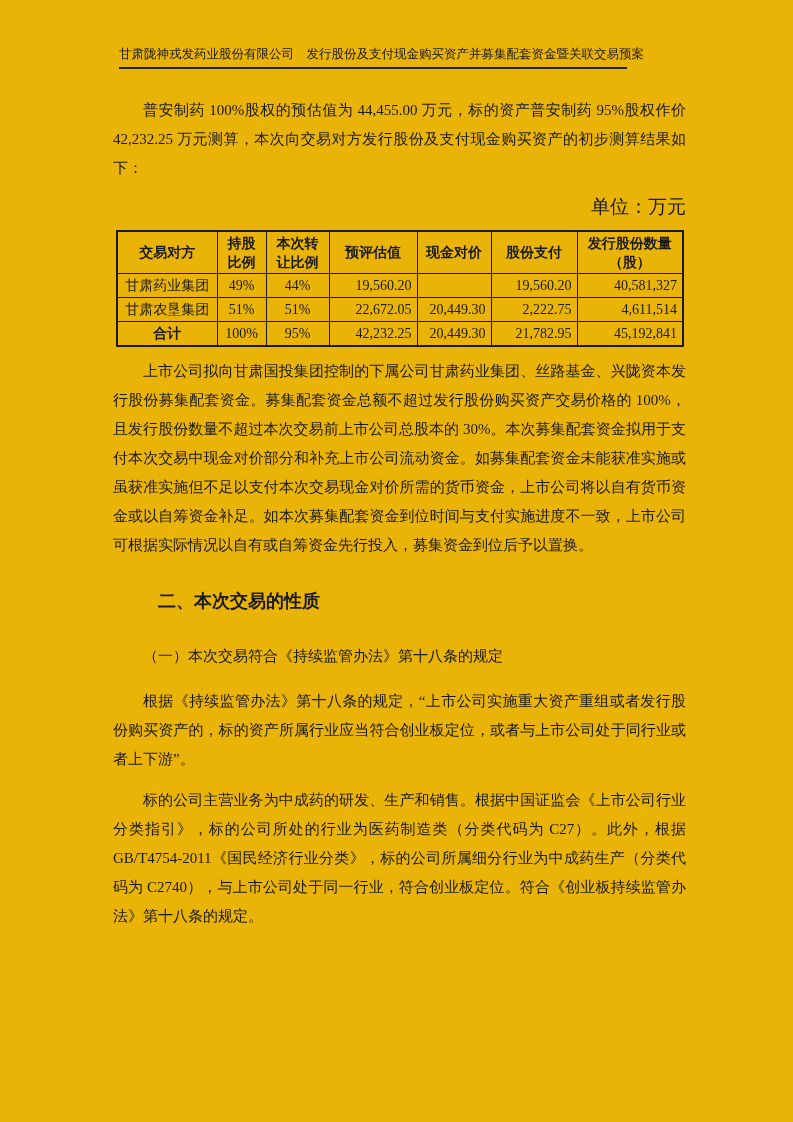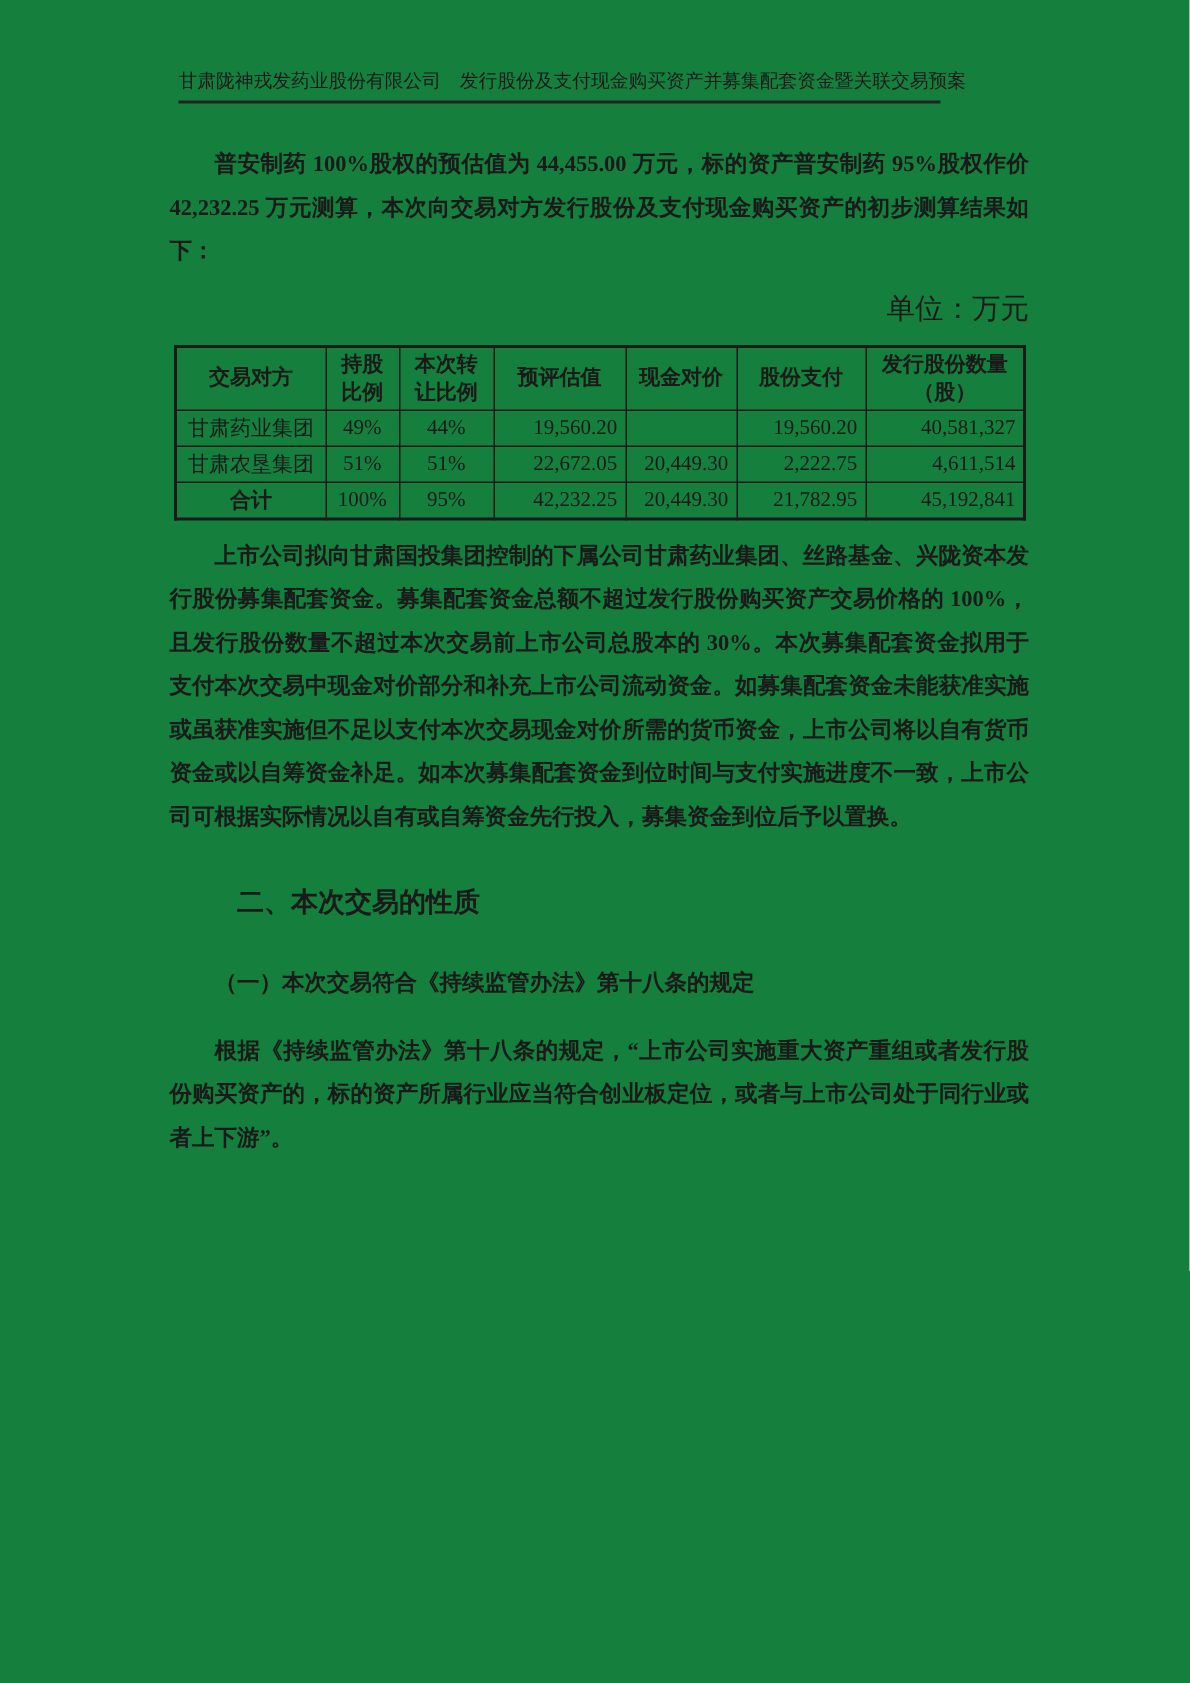--- a/index.html
+++ b/index.html
@@ -2,41 +2,40 @@
 <html><head>
 <meta charset="utf-8">
 <style>
   html, body { margin: 0; padding: 0; background: #ffffff; }
   .page {
     position: relative;
     width: 793px;
     height: 1122px;
     box-sizing: border-box;
     padding: 0 107px 0 113px;
-    background: #15803d;
+    background: #eab308;
     overflow: hidden;
     font-family: "Liberation Serif", "DejaVu Serif", serif;
     color: #1a1a1a;
   }
   .doc-header {
     margin: 46px 0 0 6px;
     width: 508px;
     text-align: center;
     font-size: 12.5px;
     letter-spacing: 0;
     padding-bottom: 4px;
     border-bottom: 2px solid #222222;
     white-space: nowrap;
   }
   .body-para {
     font-size: 15px;
     line-height: 29px;
     text-align: justify;
     margin: 0;
-    font-weight: bold;
   }
   .indent { text-indent: 2em; }
   .para-intro { margin-top: 27px; }
   .unit-line {
     margin-top: 15px;
     font-size: 19px;
     line-height: 18px;
     text-align: right;
   }
   table.deal-table {
@@ -151,14 +150,15 @@
 
 
   <p class="body-para indent para-peitao">上市公司拟向甘肃国投集团控制的下属公司甘肃药业集团、丝路基金、兴陇资本发行股份募集配套资金。募集配套资金总额不超过发行股份购买资产交易价格的 100%，且发行股份数量不超过本次交易前上市公司总股本的 30%。本次募集配套资金拟用于支付本次交易中现金对价部分和补充上市公司流动资金。如募集配套资金未能获准实施或虽获准实施但不足以支付本次交易现金对价所需的货币资金，上市公司将以自有货币资金或以自筹资金补足。如本次募集配套资金到位时间与支付实施进度不一致，上市公司可根据实际情况以自有或自筹资金先行投入，募集资金到位后予以置换。</p>
 
   <h2 class="main-heading">二、本次交易的性质</h2>
 
   <p class="body-para indent sub1-label">（一）本次交易符合《持续监管办法》第十八条的规定</p>
 
   <p class="body-para indent para-ruleA">根据《持续监管办法》第十八条的规定，“上市公司实施重大资产重组或者发行股份购买资产的，标的资产所属行业应当符合创业板定位，或者与上市公司处于同行业或者上下游”。</p>
 
+  <p class="body-para indent para-ruleB">标的公司主营业务为中成药的研发、生产和销售。根据中国证监会《上市公司行业分类指引》，标的公司所处的行业为医药制造类（分类代码为 C27）。此外，根据 GB/T4754-2011《国民经济行业分类》，标的公司所属细分行业为中成药生产（分类代码为 C2740），与上市公司处于同一行业，符合创业板定位。符合《创业板持续监管办法》第十八条的规定。</p>
 
 </div>
 
 </body></html>

